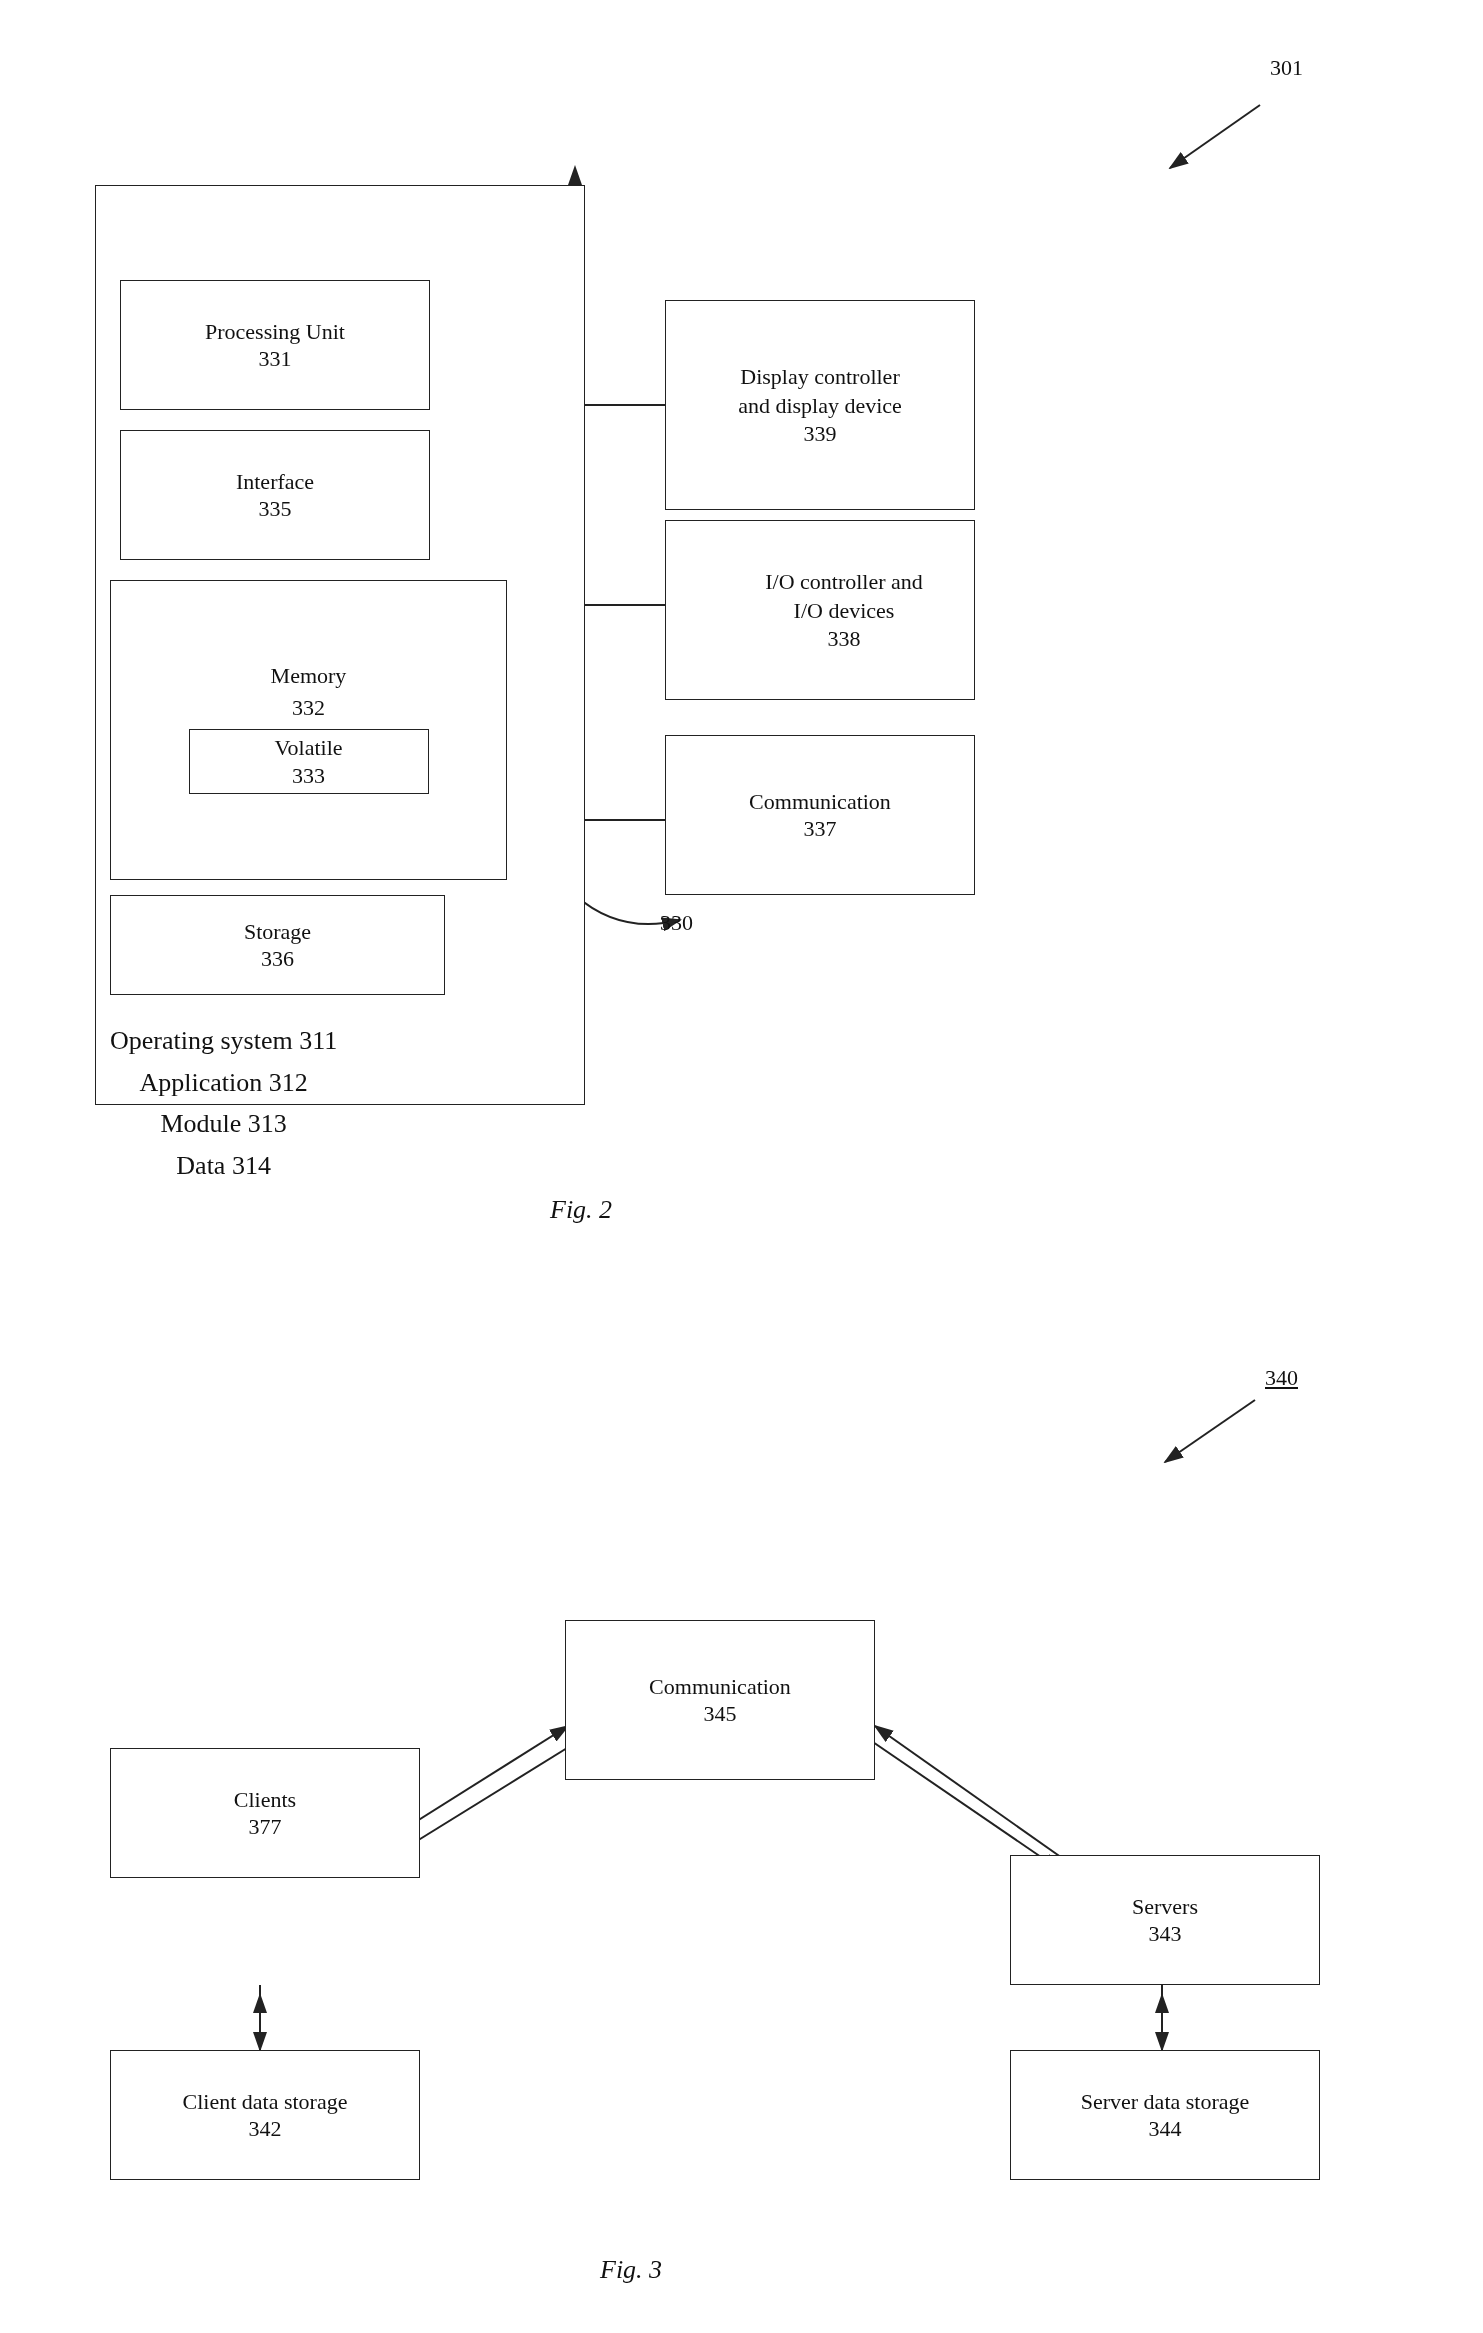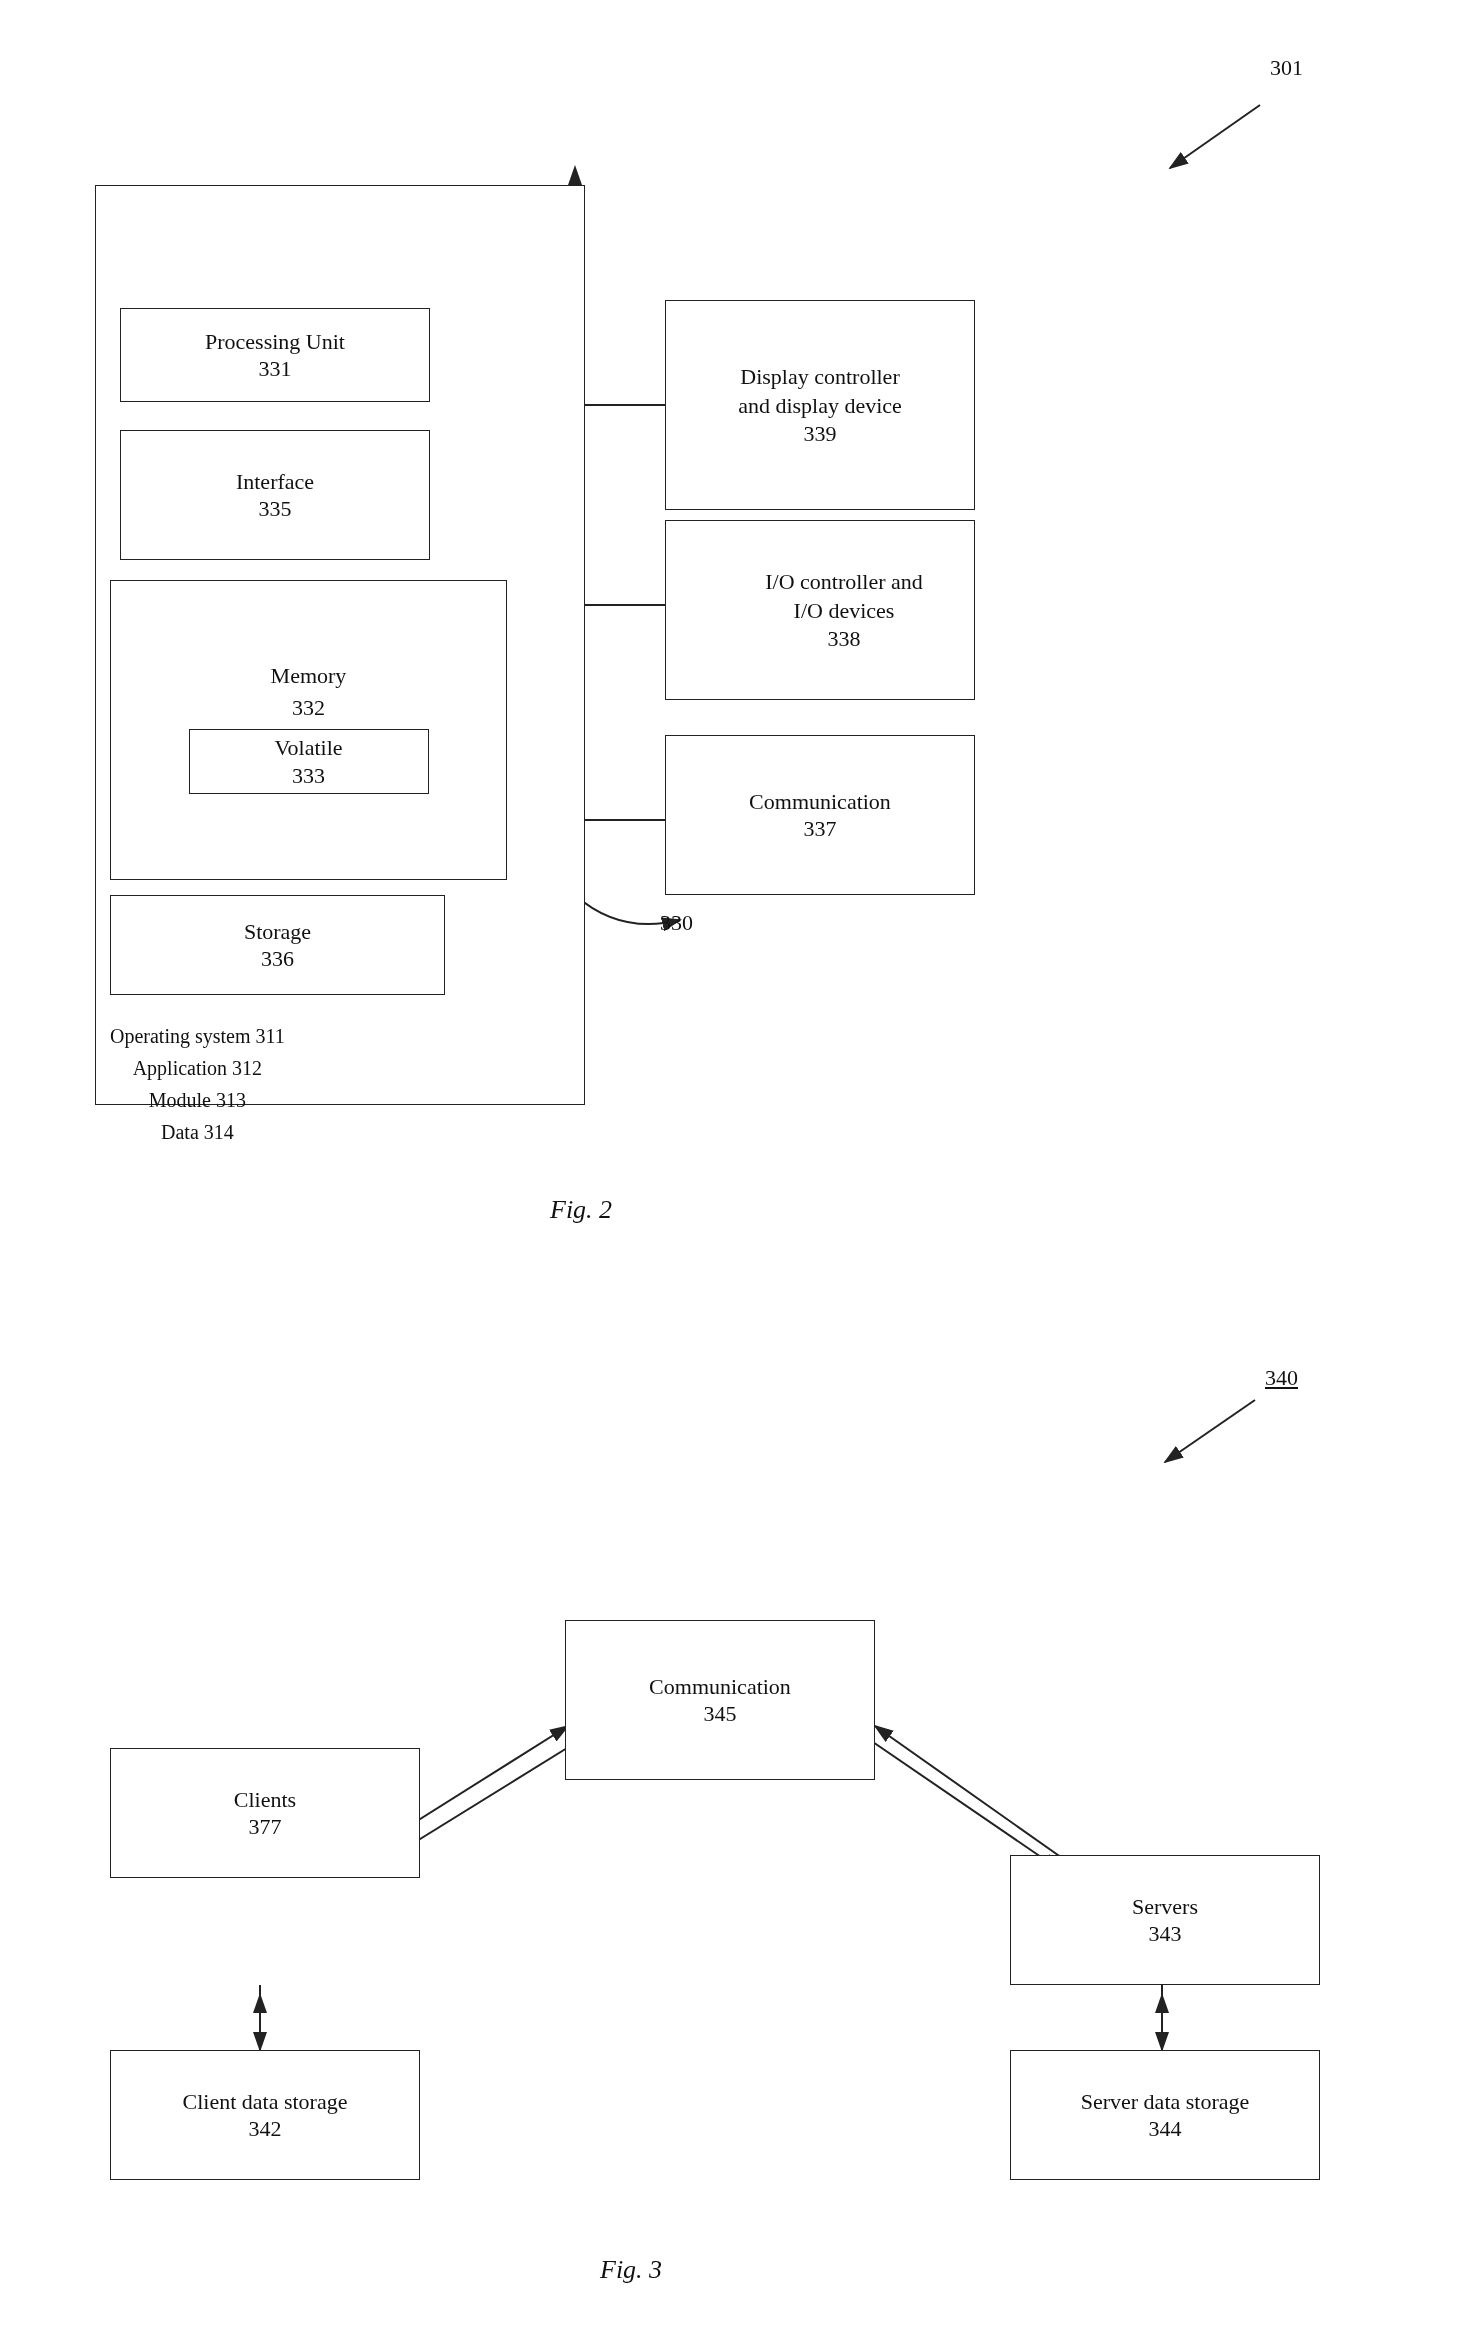--- a/index.html
+++ b/index.html
@@ -117,21 +117,21 @@
 
   <line x1="1162" y1="1985" x2="1162" y2="2050" stroke="#222" stroke-width="2" marker-end="url(#arrow2)"></line>
   <line x1="1162" y1="2060" x2="1162" y2="1995" stroke="#222" stroke-width="2" marker-end="url(#arrow2)"></line>
 </svg>
 
 <div class="ref-label" style="top:55px; left:1270px;">301</div>
 
 <div class="diagram-box" style="top:185px; left:95px; width:490px; height:920px; border:1.5px solid #222; z-index:1;">
 </div>
 
-<div class="diagram-box" style="top:280px; left:120px; width:310px; height:94px; z-index:2;margin-top:28px;">
+<div class="diagram-box" style="top:280px; left:120px; width:310px; height:130px; z-index:2;">
   <div class="box-title">Processing Unit</div>
   <div class="box-num">331</div>
 </div>
 
 <div class="diagram-box" style="top:430px; left:120px; width:310px; height:130px; z-index:2;">
   <div class="box-title">Interface</div>
   <div class="box-num">335</div>
 </div>
 
 <div class="diagram-box" style="top:580px; left:110px; width:397px; height:300px; z-index:2;">
@@ -144,21 +144,21 @@
   </div>
 
 </div>
 
 <div class="diagram-box" style="top:895px; left:110px; width:335px; height:100px; z-index:2;">
   <div class="box-title">Storage</div>
   <div class="box-num">336</div>
 </div>
 
 <div style="position:absolute; top:1020px; left:110px; text-align:center; z-index:2;">
-  <div style="font-size:20px; color:#111; line-height:1.6;">
+  <div style="font-size:26px; color:#111; line-height:1.6;">
     <div>Operating system 311</div>
     <div>Application 312</div>
     <div>Module 313</div>
     <div>Data 314</div>
   </div>
 </div>
 
 <div class="diagram-box" style="top:300px; left:665px; width:310px; height:210px; z-index:2;">
   <div class="box-title" style="white-space:pre-line;">Display controller<br>and display device</div>
   <div class="box-num">339</div>

